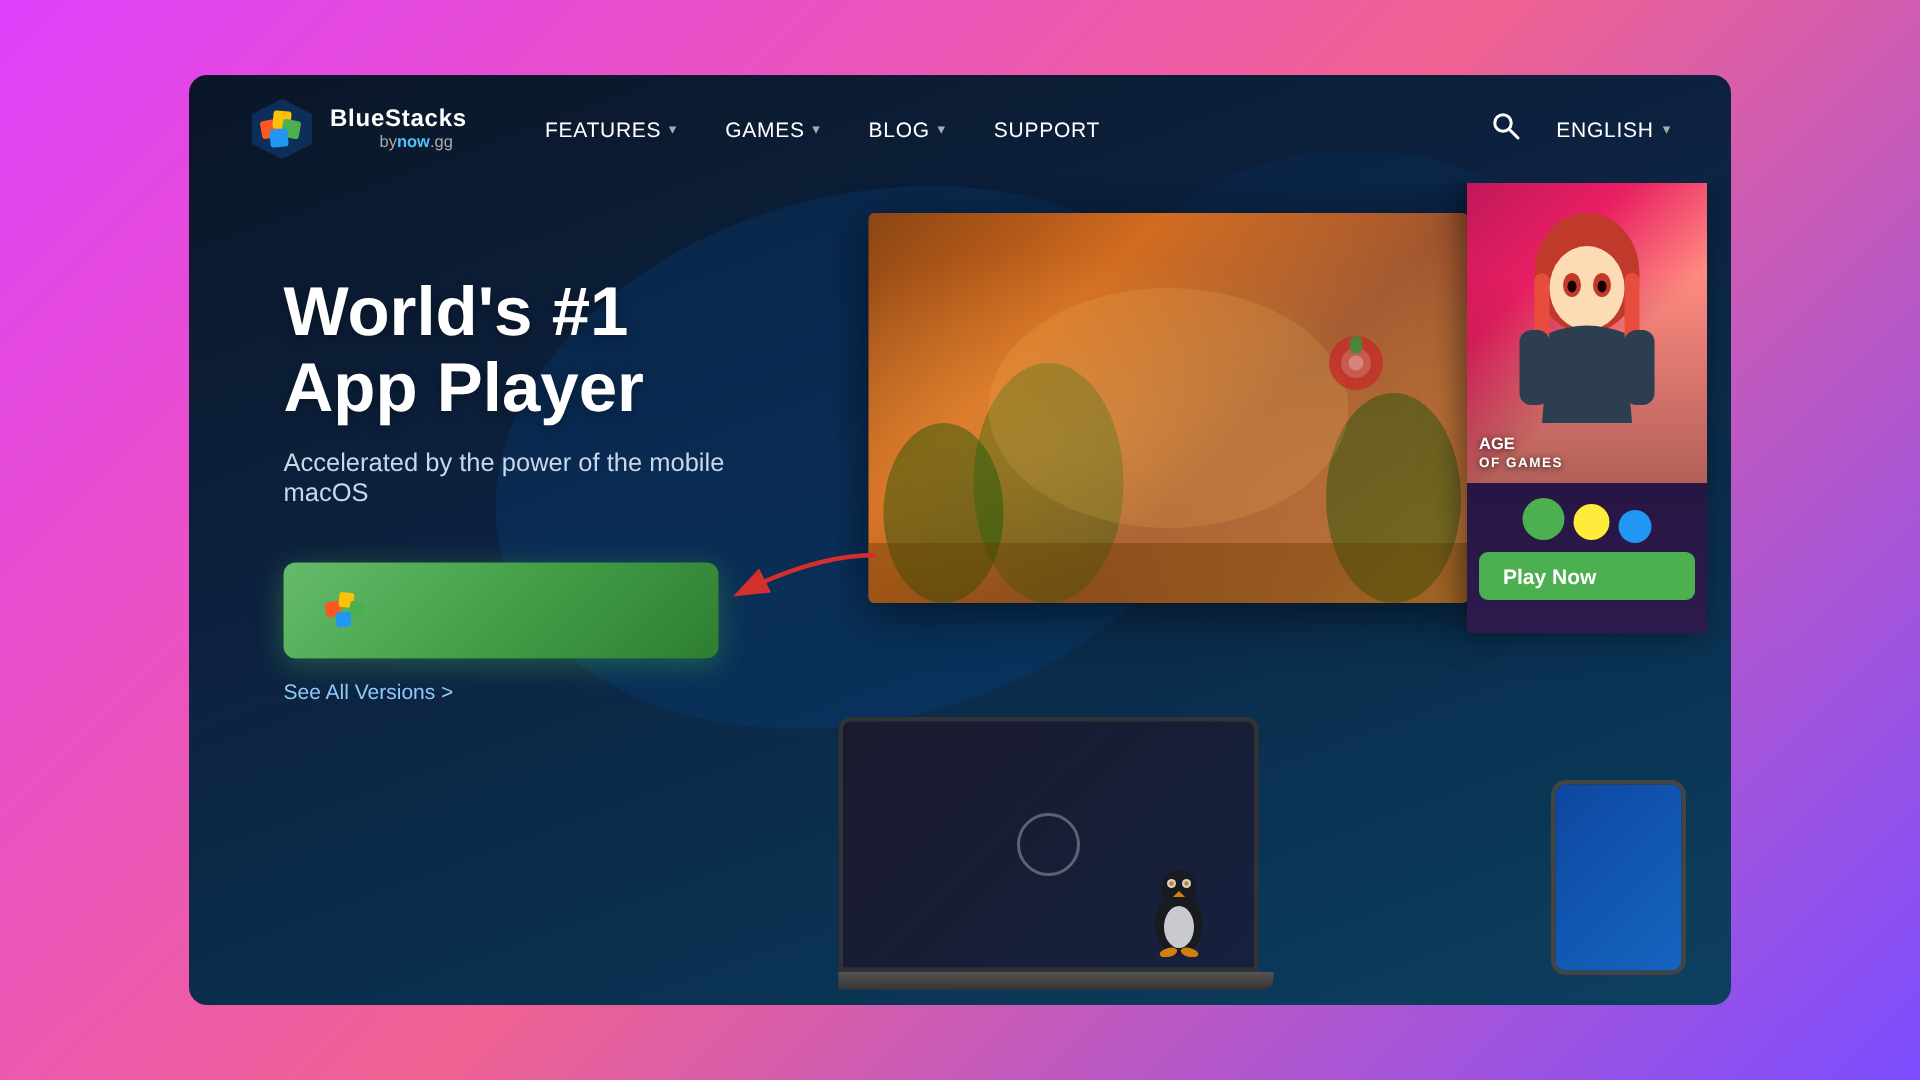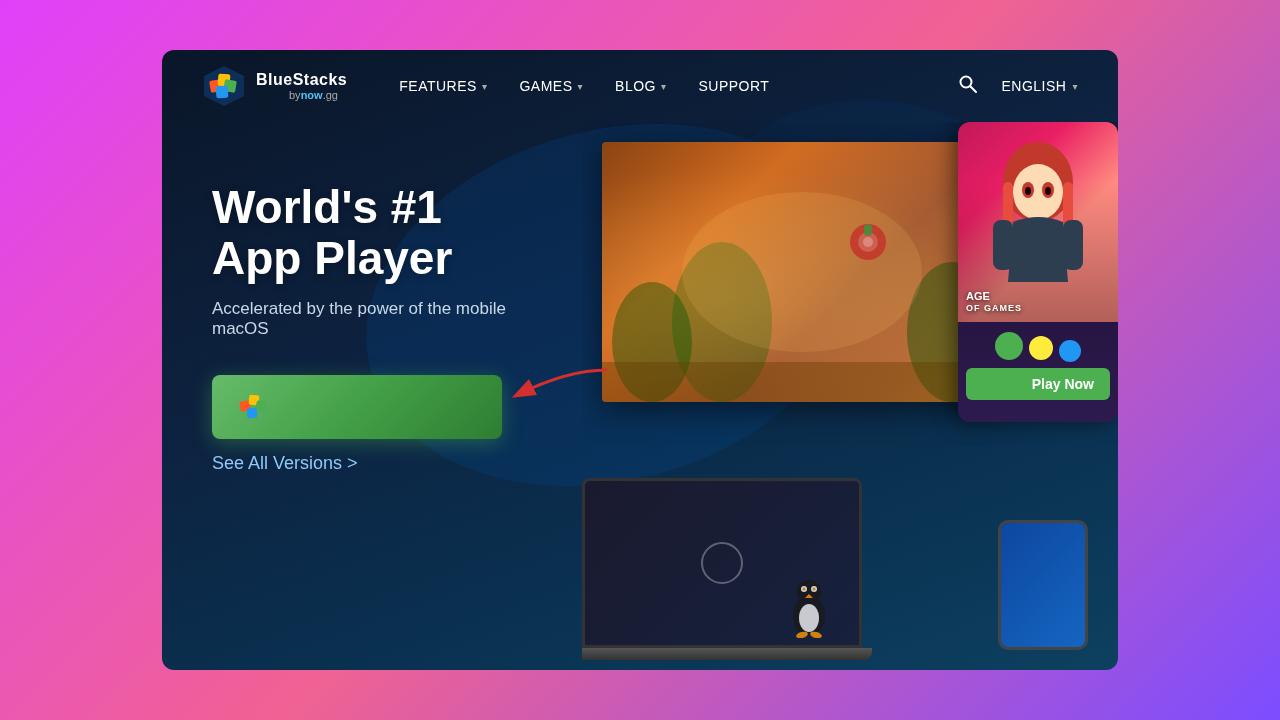--- a/index.html
+++ b/index.html
@@ -8,21 +8,21 @@
       height: 720px;
       background: linear-gradient(135deg, #e040fb 0%, #f06292 50%, #7c4dff 100%);
       display: flex;
       align-items: center;
       justify-content: center;
       font-family: 'Arial', sans-serif;
       overflow: hidden;
     }
 
     .main-container {
-      width: 956px;
+      width: 1028px;
       height: 620px;
       background: linear-gradient(160deg, #0a1628 0%, #0d2240 40%, #0a3050 70%, #0d4060 100%);
       border-radius: 12px;
       overflow: hidden;
       position: relative;
     }
 
     
     .bg-blob {
       position: absolute;
@@ -148,20 +148,21 @@
       text-transform: uppercase;
       letter-spacing: 0.5px;
     }
 
     
     .hero {
       display: flex;
       position: relative;
       height: calc(100% - 72px);
       overflow: hidden;
+      margin-left: 13px;
     }
 
     .hero-left {
       width: 420px;
       padding: 60px 40px 40px 50px;
       position: relative;
       z-index: 5;
       flex-shrink: 0;
     }
 
@@ -203,21 +204,21 @@
 
     .btn-text {
       font-size: 20px;
       font-weight: 700;
       color: white;
       letter-spacing: 0.3px;
     }
 
     .see-versions {
       margin-top: 14px;
-      font-size: 18px;
+      font-size: 14px;
       color: #90caf9;
       cursor: pointer;
       text-decoration: none;
       display: inline-block;
     }
 
     
     .hero-right {
       flex: 1;
       position: relative;
@@ -326,25 +327,25 @@
       bottom: 20px;
       left: 200px;
       font-size: 50px;
       opacity: 0.8;
     }
 
     
     .game-card {
       position: absolute;
       top: 0;
-      right: 0;
+      right: 16px;
       width: 160px;
       height: 300px;
       background: linear-gradient(180deg, #1a0a2e 0%, #2d1b4e 100%);
-      border-radius: 12px;
+      border-radius: 0;
       overflow: hidden;
       box-shadow: -4px 0 20px rgba(0,0,0,0.5);
     }
 
     .game-card-image {
       width: 100%;
       height: 200px;
       background: linear-gradient(135deg, #c2185b 0%, #e91e63 30%, #ff6090 60%, #ffd4e0 100%);
       position: relative;
       overflow: hidden;
@@ -407,21 +408,21 @@
     .play-now-btn {
       background: #4caf50;
       border: none;
       border-radius: 6px;
       padding: 8px 16px;
       font-size: 14px;
       font-weight: 700;
       color: white;
       cursor: pointer;
       width: 100%;
-      text-align: right;
+      text-align: left;
     }
 
     .close-btn {
       position: absolute;
       top: 8px;
       right: 8px;
       width: 20px;
       height: 20px;
       background: rgba(255,255,255,0.2);
       border-radius: 50%;

